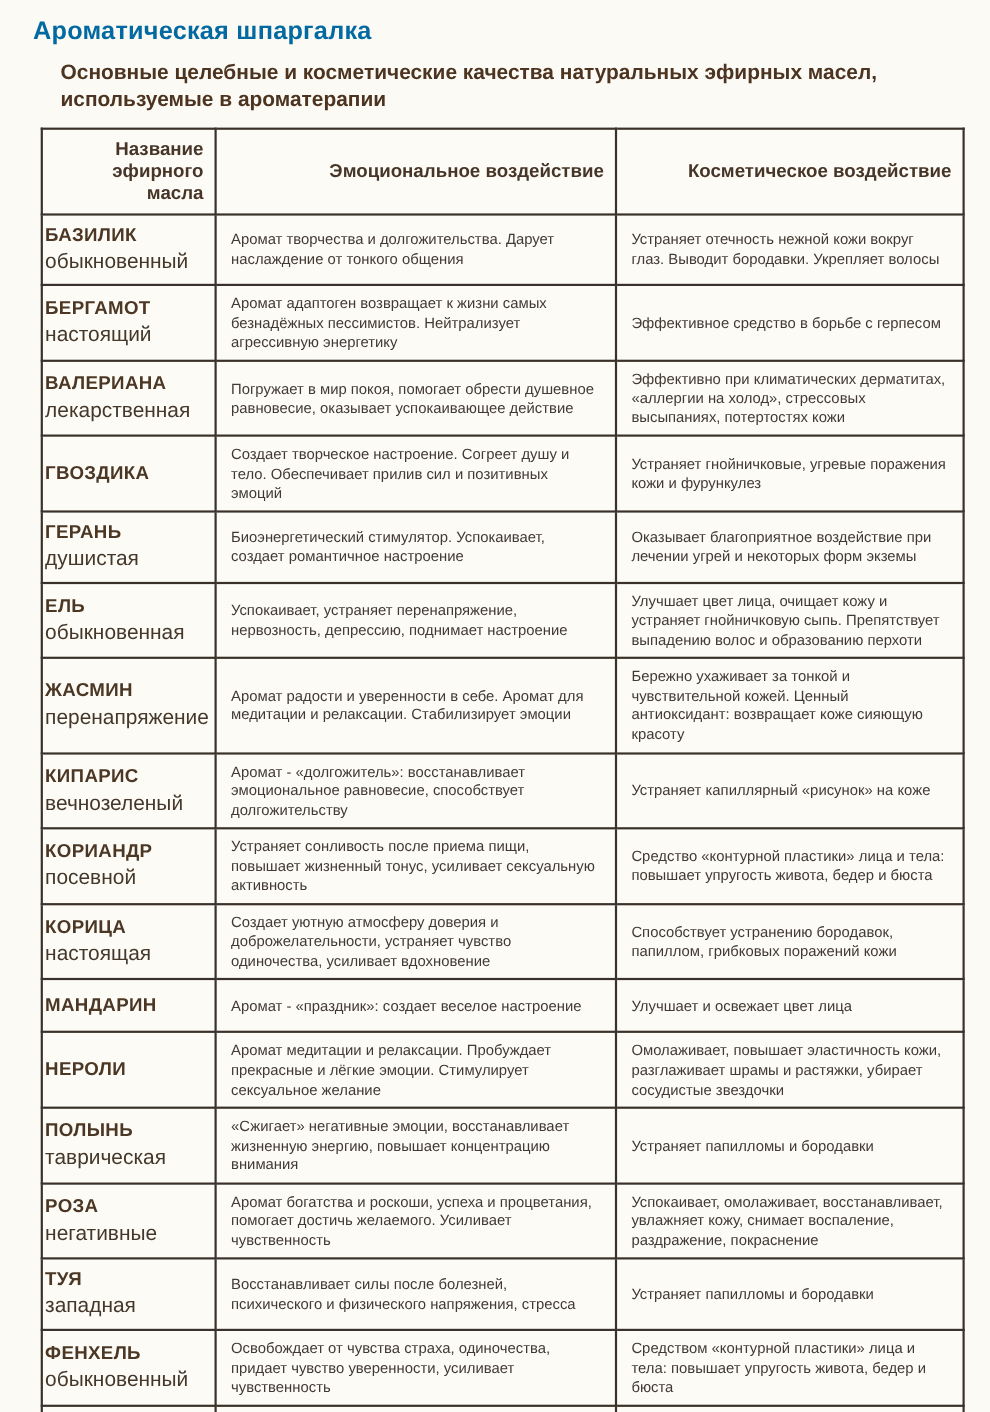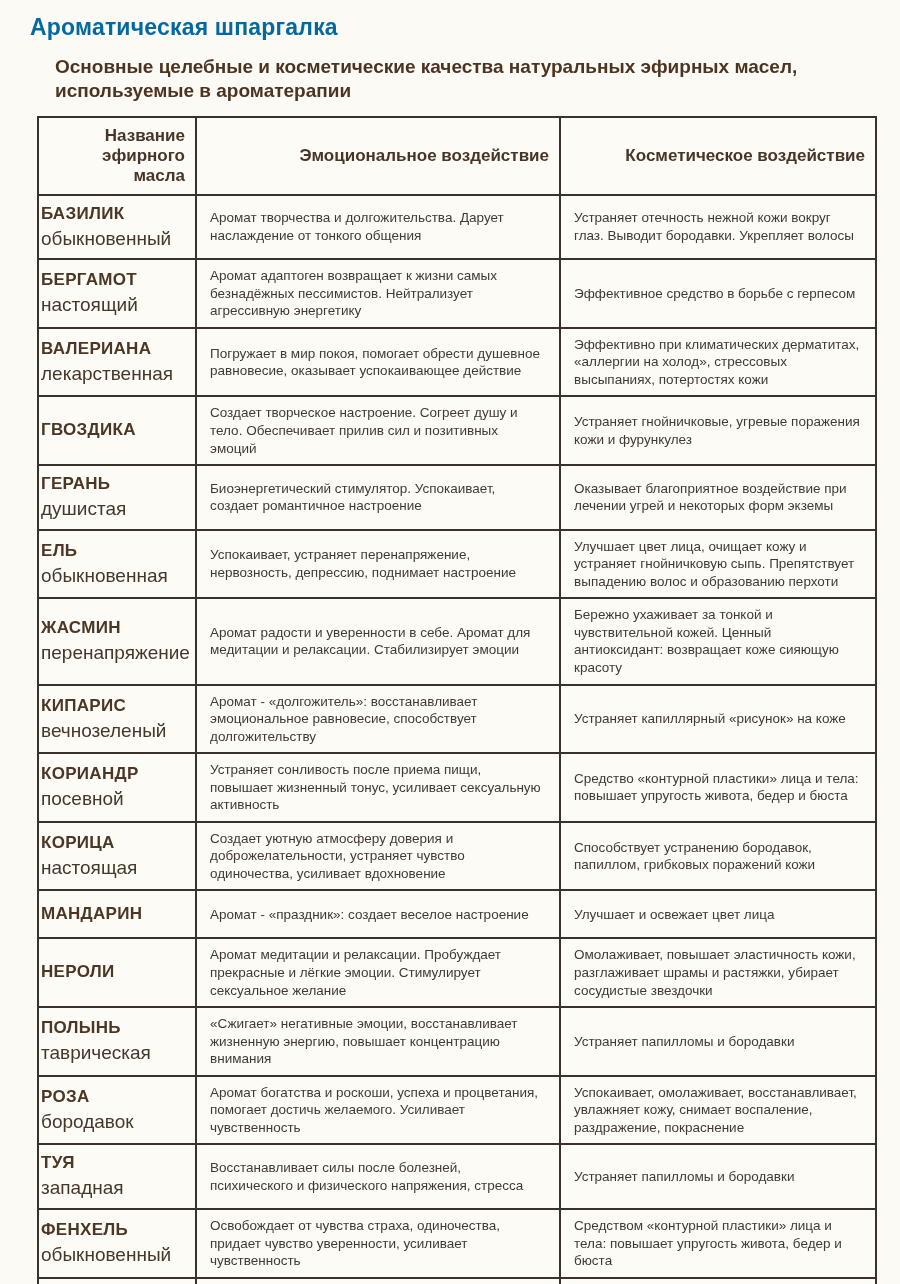--- a/index.html
+++ b/index.html
@@ -202,21 +202,21 @@
           <td class="name-cell">
             <div class="oil-name">ПОЛЫНЬ</div>
             <div class="oil-variety">таврическая</div>
           </td>
           <td>«Сжигает» негативные эмоции, восстанавливает жизненную энергию, повышает концентрацию внимания</td>
           <td>Устраняет папилломы и бородавки</td>
         </tr>
         <tr>
           <td class="name-cell">
             <div class="oil-name">РОЗА</div>
-            <div class="oil-variety">бородавок</div>
+            <div class="oil-variety">негативные</div>
           </td>
           <td>Аромат богатства и роскоши, успеха и процветания, помогает достичь желаемого. Усиливает чувственность</td>
           <td>Успокаивает, омолаживает, восстанавливает, увлажняет кожу, снимает воспаление, раздражение, покраснение</td>
         </tr>
         <tr>
           <td class="name-cell">
             <div class="oil-name">ТУЯ</div>
             <div class="oil-variety">западная</div>
           </td>
           <td>Восстанавливает силы после болезней, психического и физического напряжения, стресса</td>

